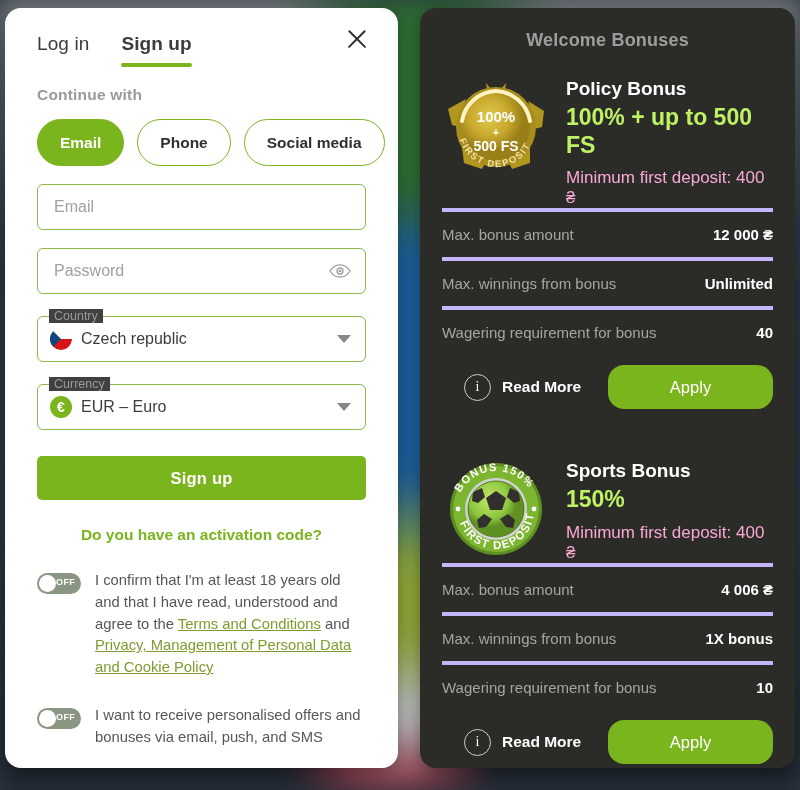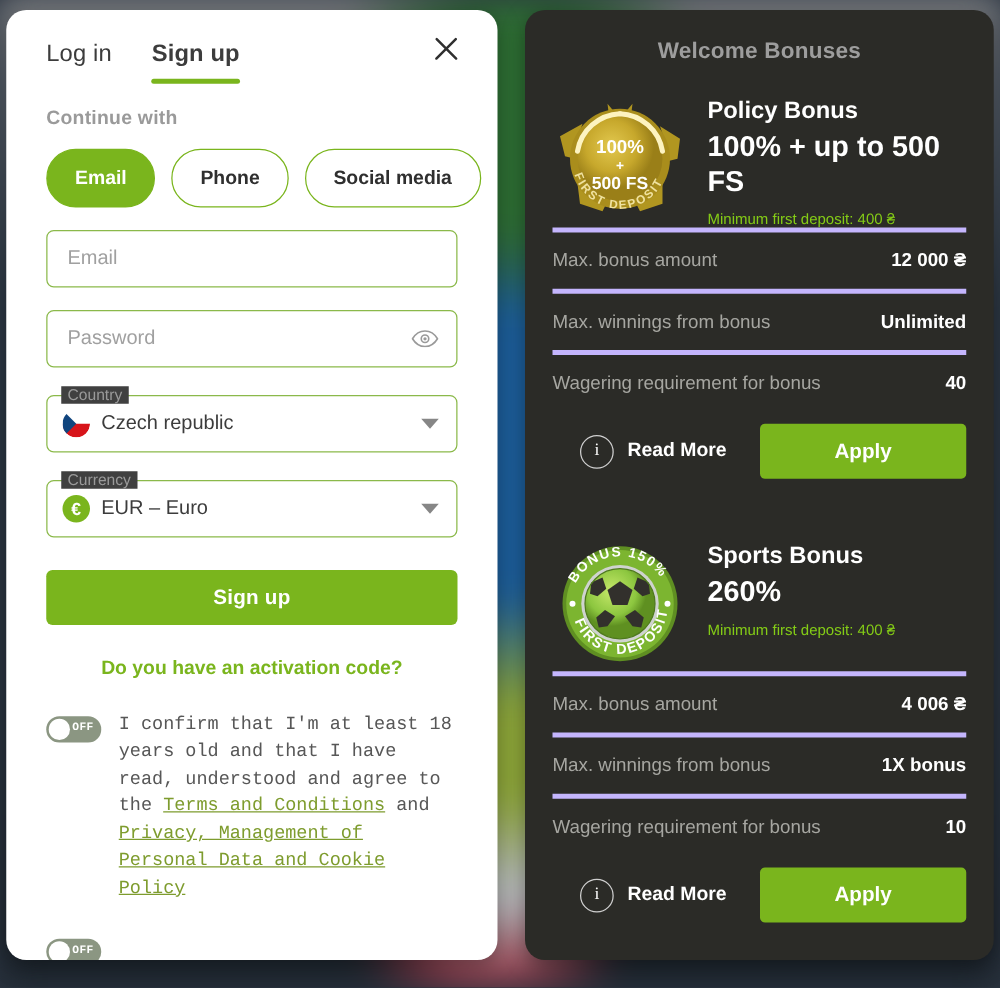--- a/index.html
+++ b/index.html
@@ -225,21 +225,20 @@
     font-size: 15.5px;
     font-weight: bold;
     cursor: pointer;
   }
 
   .consent {
     display: flex;
     align-items: flex-start;
     gap: 14px;
     margin-top: 26px;
-    font-family: Liberation Mono, monospace;
   }
   .toggle {
     flex: 0 0 auto;
     width: 44px;
     height: 21px;
     border-radius: 11px;
     background: #8b9682;
     position: relative;
     cursor: pointer;
     margin-top: 3px;
@@ -293,29 +292,29 @@
     align-items: flex-start;
   }
   .badge-wrap { flex: 0 0 auto; width: 108px; height: 108px; }
   .bonus-info { flex: 1; padding-top: 5px; }
   .bonus-name {
     color: #ffffff;
     font-size: 19px;
     font-weight: bold;
   }
   .bonus-value {
-    color: #ffffff;
+    color: #bef264;
     font-size: 23px;
     font-weight: bold;
     line-height: 1.2;
     margin-top: 4px;
   }
   .bonus-min {
-    color: #84cc16;
-    font-size: 12px;
+    color: #f9a8d4;
+    font-size: 17px;
     margin-top: 9px;
   }
   .stat-row {
     display: flex;
     justify-content: space-between;
     align-items: center;
     border-top: 4px solid #c4b5fd;
     padding: 14px 0;
     font-size: 15px;
   }
@@ -347,25 +346,25 @@
     display: flex; align-items: center; justify-content: center;
     flex: 0 0 auto;
   }
   .read-more-txt { color: #ffffff; font-weight: bold; font-size: 15.5px; }
   .apply-btn {
     flex: 1;
     max-width: 165px;
     margin-left: auto;
     height: 44px;
     border: 0;
-    border-radius: 4px;
+    border-radius: 16px;
     background: #7ab51d;
     color: #fff;
     font-size: 16.5px;
-    font-weight: bold;
+    font-weight: normal;
     font-family: inherit;
     cursor: pointer;
   }
   .bonus-sep { height: 14px; }
 </style>
 </head>
 <body>
 
 <div id="backdrop"></div>
 
@@ -435,20 +434,21 @@
       <div class="consent-text">
         <span>I confirm that I'm at least 18 years old and that I have read, understood and agree to the </span><a href="#">Terms and Conditions</a><span> and </span><a href="#">Privacy, Management of Personal Data and Cookie Policy</a>
       </div>
     </div>
 
     <div class="consent">
       <div class="toggle">
         <span class="knob"></span>
         <span class="st">OFF</span>
       </div>
+      <div class="consent-text">I want to receive personalised offers and bonuses via email, push, and SMS</div>
     </div>
 
   </div>
 
   <div class="bonus-panel">
 
     <div class="bonus-title">Welcome Bonuses</div>
 
     <div class="bonus-head">
       <div class="badge-wrap">
@@ -539,21 +539,21 @@
           </text>
           <text fill="#ffffff" font-size="11.5" font-weight="bold" letter-spacing="1.4" font-family="Liberation Sans, sans-serif">
             <textPath href="#arcBot" startOffset="10%">FIRST DEPOSIT</textPath>
           </text>
           <circle cx="16" cy="54" r="2.4" fill="#ffffff"></circle>
           <circle cx="92" cy="54" r="2.4" fill="#ffffff"></circle>
         </svg>
       </div>
       <div class="bonus-info">
         <div class="bonus-name">Sports Bonus</div>
-        <div class="bonus-value">260%</div>
+        <div class="bonus-value">150%</div>
         <div class="bonus-min">Minimum first deposit: 400 ₴</div>
       </div>
     </div>
 
     <div class="stat-row">
       <span class="stat-k">Max. bonus amount</span>
       <span class="stat-v">4 006 ₴</span>
     </div>
     <div class="stat-row">
       <span class="stat-k">Max. winnings from bonus</span>

